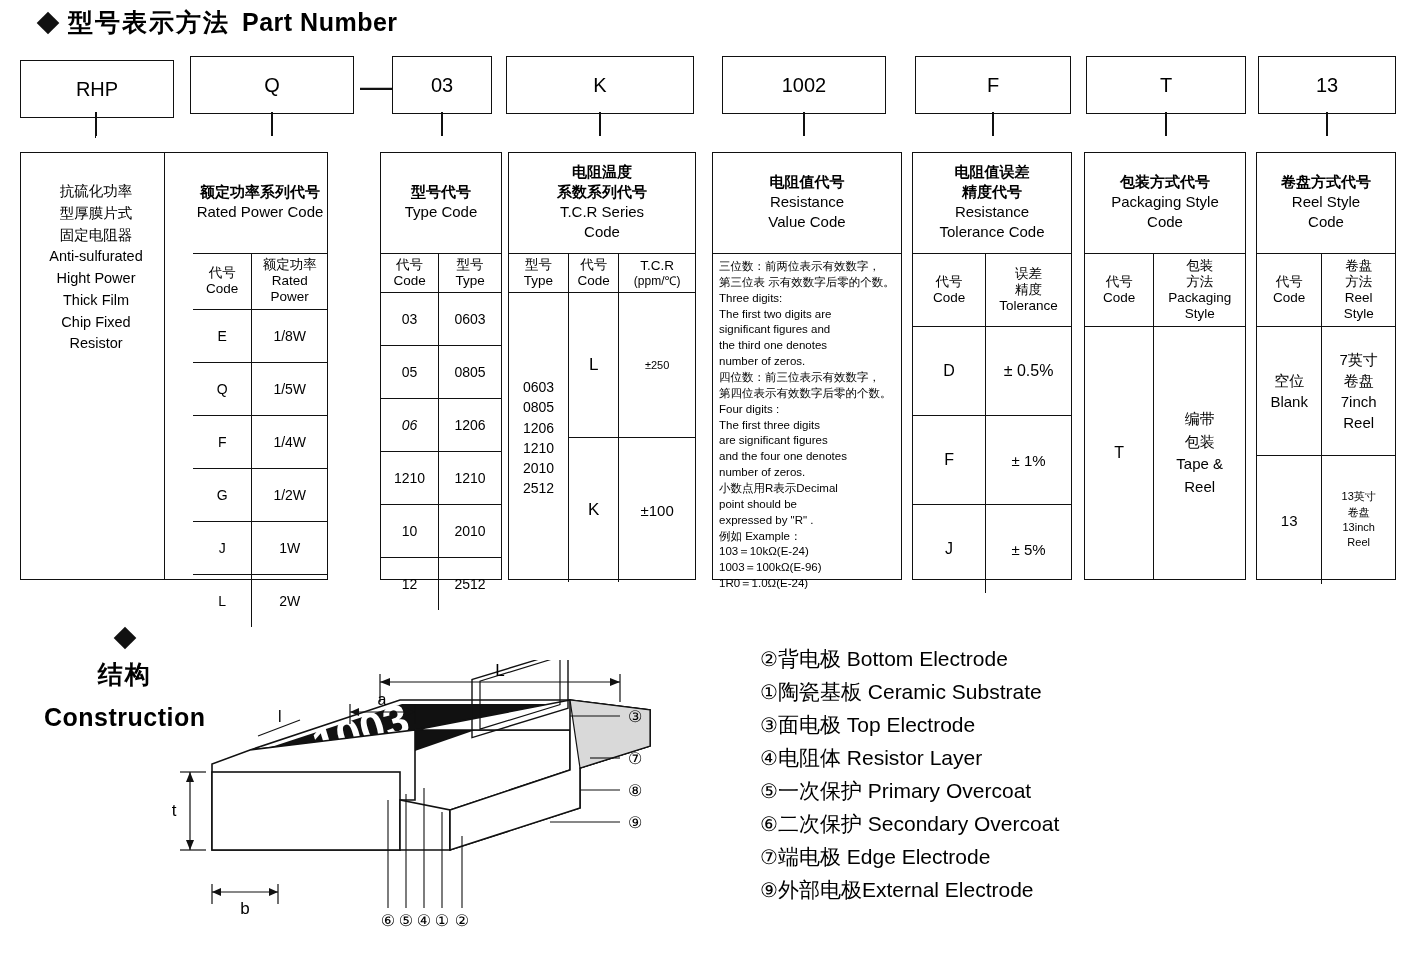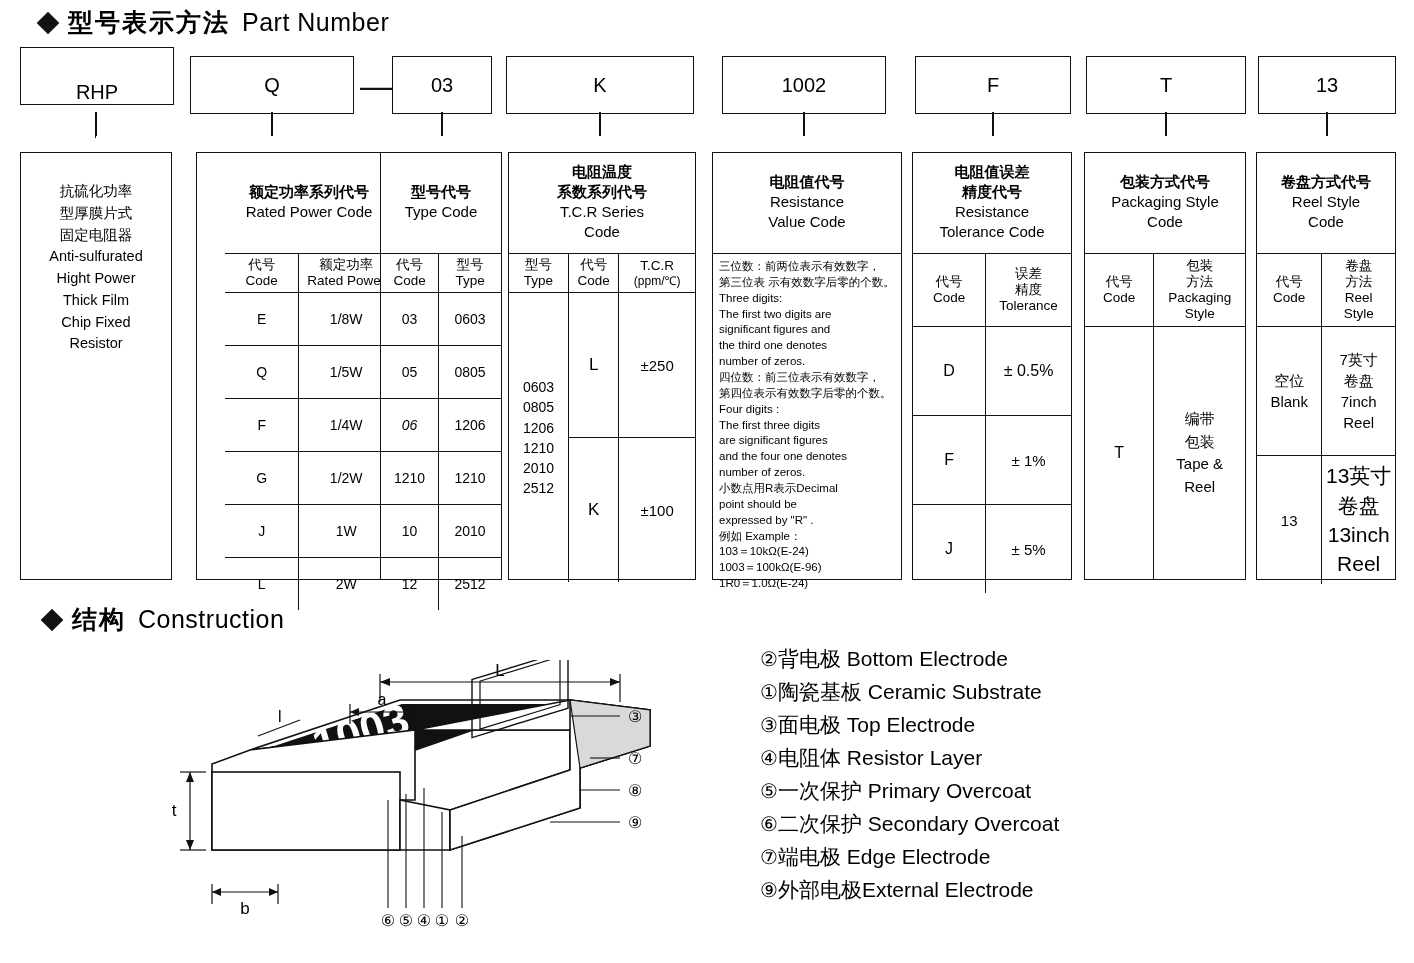--- a/index.html
+++ b/index.html
@@ -4,24 +4,24 @@
 <style>
   html,body{margin:0;padding:0;}
   body{
     width:1414px;height:963px;background:#fff;
     font-family:"Liberation Sans", sans-serif;
     color:#000;position:relative;overflow:hidden;
   }
   .sec-title{display:flex;align-items:center;gap:12px;}
   .diamond{width:16px;height:16px;background:#111;transform:rotate(45deg);display:inline-block;}
   .sec-title .cn{font-size:25px;font-weight:bold;letter-spacing:2px;}
-  .sec-title .en{font-size:25px;font-weight:normal;letter-spacing:0.5px;}
+  .sec-title .en{font-size:25px;font-weight:bold;letter-spacing:0.5px;}
 
   #partnumber-title{position:absolute;left:40px;top:6px;}
-  #construction-title{position:absolute;left:44px;top:603px;}
+  #construction-title{position:absolute;left:44px;top:630px;flex-direction:column;}
 
   
   .codebox{
     position:absolute;border:1.6px solid #111;background:#fff;
     display:flex;align-items:center;justify-content:center;
     font-size:20px;height:56px;
   }
   .dash{position:absolute;font-size:34px;font-weight:500;color:#111;}
 
   
@@ -58,21 +58,21 @@
 </style>
 </head>
 <body>
 
 <div class="sec-title" id="partnumber-title">
   <span class="diamond"></span>
   <span class="cn">型号表示方法</span>
   <span class="en">Part Number</span>
 </div>
 
-<div class="codebox" style="left:20px;top:47px;width:152px;align-items:flex-end;">
+<div class="codebox" style="left:20px;top:60px;width:152px;">
     <span>RHP</span>
   </div>
 <div class="codebox" style="left:190px;top:56px;width:162px;">
     <span>Q</span>
   </div>
 <div class="dash" style="left:360px;top:66px;">—</div>
 <div class="codebox" style="left:392px;top:56px;width:98px;">
     <span>03</span>
   </div>
 <div class="codebox" style="left:506px;top:56px;width:186px;">
@@ -107,21 +107,21 @@
     <span class="cn">型厚膜片式</span>
     <span class="cn">固定电阻器</span>
     <span class="cn">Anti-sulfurated</span>
     <span class="cn">Hight Power</span>
     <span class="cn">Thick Film</span>
     <span class="cn">Chip Fixed</span>
     <span class="cn">Resistor</span>
   </div>
 </div>
 
-<div class="col" style="left:196px;top:152px;width:198px;height:428px;padding-left:28px;">
+<div class="col" style="left:164px;top:152px;width:164px;height:428px;padding-left:28px;">
   <div class="colhead" style="height:86px;display:flex;flex-direction:column;justify-content:center;">
     <span class="cn">额定功率系列代号</span>
     <span class="en">Rated Power Code</span>
   </div>
   <table class="tbl">
     <tbody>
         <tr>
       <th style="width:44%;border-top:none;border-left:none;" class="hdr2">
         <span class="cn">代号</span>
         <span class="en">Code</span>
@@ -230,21 +230,21 @@
     <tr>
       <td rowspan="2" style="border-left:none;border-bottom:none;font-size:14px;line-height:1.45;">
         <span style="display:block">0603</span>
         <span style="display:block">0805</span>
         <span style="display:block">1206</span>
         <span style="display:block">1210</span>
         <span style="display:block">2010</span>
         <span style="display:block">2512</span>
       </td>
       <td style="height:138px;font-size:17px;">L</td>
-      <td style="border-right:none;font-size:15px;">±250</td>
+      <td style="border-right:none;font-size:11px;">±250</td>
     </tr>
     <tr>
       <td style="height:138px;border-bottom:none;font-size:17px;">K</td>
       <td style="border-right:none;border-bottom:none;font-size:15px;">±100</td>
     </tr>
   </tbody>
     </table>
 </div>
 
 <div class="col" style="left:712px;top:152px;width:190px;height:428px;">
@@ -376,21 +376,21 @@
         <span style="display:block">7英寸</span>
         <span style="display:block">卷盘</span>
         <span style="display:block">7inch</span>
         <span style="display:block">Reel</span>
       </td>
     </tr>
     <tr>
       <td style="border-left:none;border-bottom:none;height:122px;font-size:15px;line-height:1.4;">
         <span style="display:block">13</span>
       </td>
-      <td style="border-right:none;border-bottom:none;font-size:21px;line-height:1.4;">
+      <td style="border-right:none;border-bottom:none;font-size:11px;line-height:1.4;">
         <span style="display:block">13英寸</span>
         <span style="display:block">卷盘</span>
         <span style="display:block">13inch</span>
         <span style="display:block">Reel</span>
       </td>
     </tr>
   </tbody>
     </table>
 </div>
 

